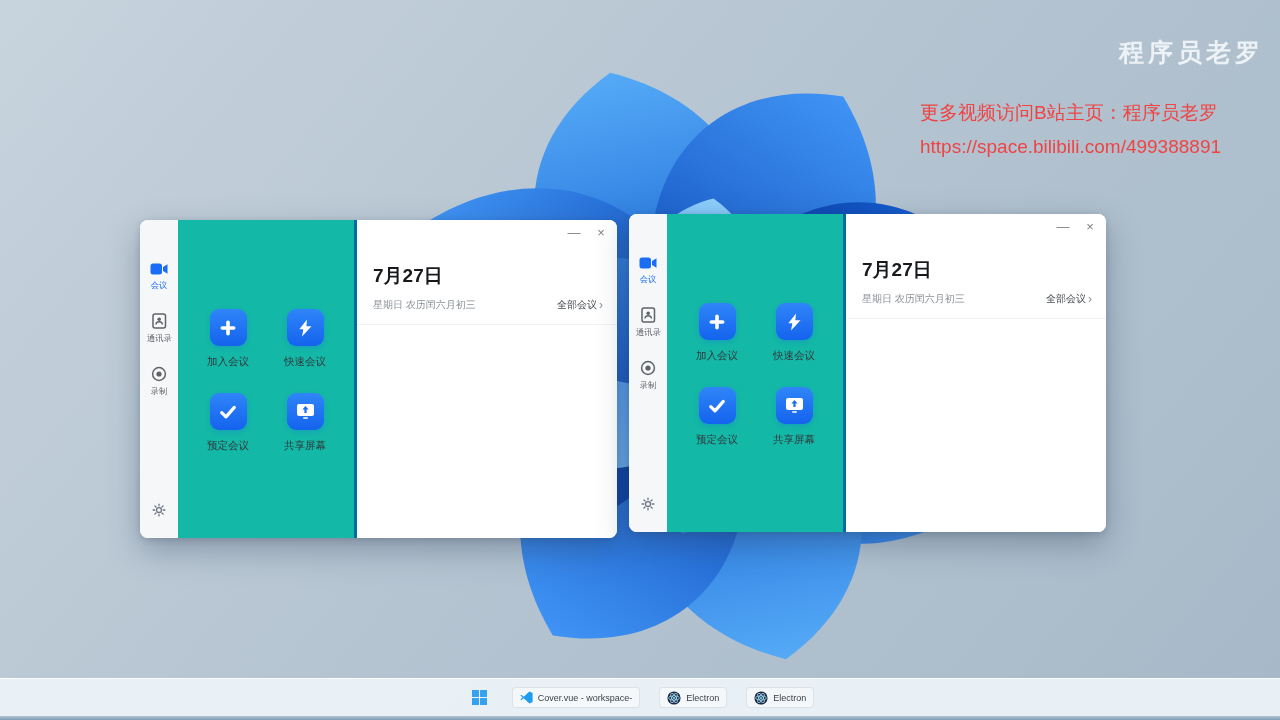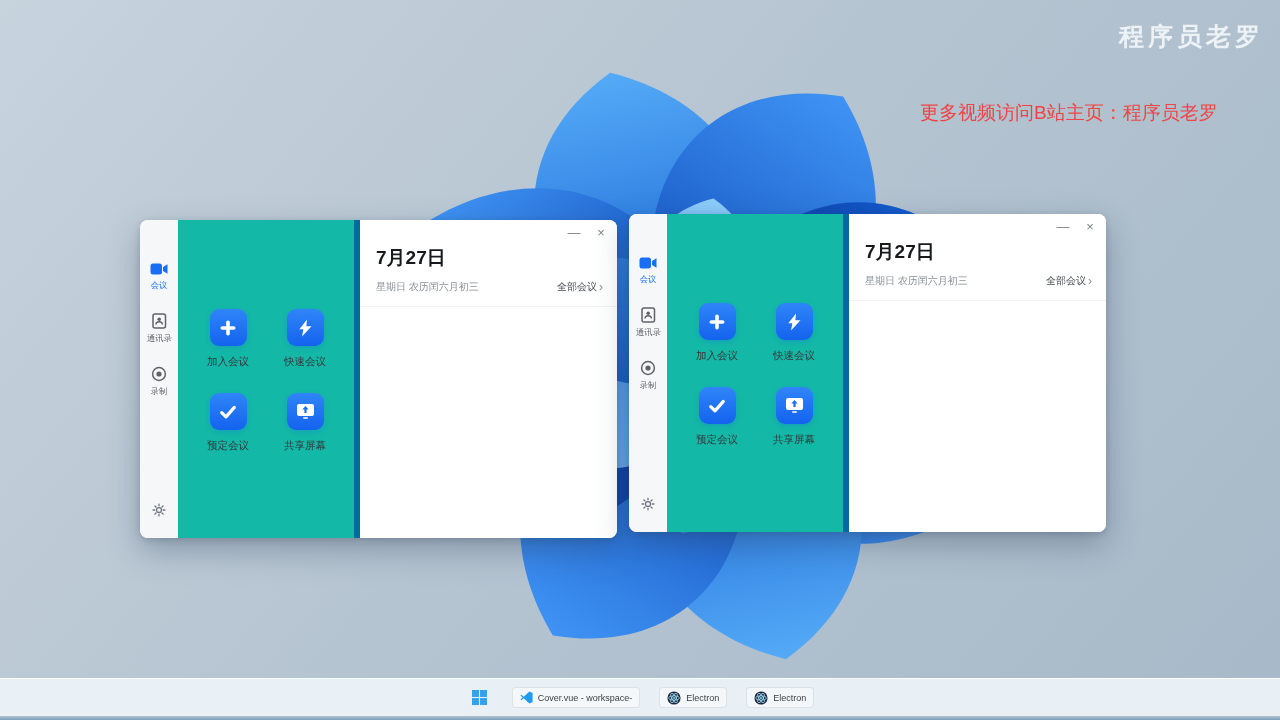--- a/index.html
+++ b/index.html
@@ -19,20 +19,21 @@
   .bloom { position: absolute; left: 248px; top: 36px; }
 
   
   .brand-row {
     position: absolute; top: 20px; right: 16px;
     display: flex; align-items: center; gap: 16px;
   }
   .channel-name {
     font-size: 25px; font-weight: 700; letter-spacing: 4px;
     color: rgba(240,244,248,0.95);
+    margin-top: 16px;
   }
   .promo {
     position: absolute; left: 920px; top: 96px;
     color: #ef4444; font-size: 19px; line-height: 34px;
   }
 
   
   .app-window {
     position: absolute; width: 477px; height: 318px;
     background: #ffffff; border-radius: 8px; overflow: hidden;
@@ -70,22 +71,22 @@
   .action { display: flex; flex-direction: column; align-items: center; cursor: pointer; height: 60px; }
   .tile {
     width: 37px; height: 37px; border-radius: 9px;
     background: linear-gradient(180deg, #2f85f8 0%, #1463ee 100%);
     display: flex; align-items: center; justify-content: center;
     box-shadow: 0 2px 5px rgba(20,99,238,.25);
   }
   .action-label { margin-top: 9px; font-size: 10.5px; color: #33373c; white-space: nowrap; }
 
   .schedule-panel {
-    flex: 1; background: #fff; border-left: 6px solid #0369a1;
-    padding-top: 25px; position: relative;
+    flex: 1; background: #fff; border-left: 3px solid #0369a1;
+    padding-top: 43px; position: relative;
   }
   .sched-head { padding: 0 14px 0 16px; }
   .sched-date { font-size: 19px; font-weight: 700; color: #17191c; }
   .sched-sub-row {
     margin-top: 9px; display: flex; justify-content: space-between; align-items: center;
   }
   .sched-subtitle { font-size: 10px; color: #8a9096; }
   .all-link { font-size: 10px; color: #4a4f55; display: flex; align-items: center; gap: 2px; cursor: pointer; }
   .all-link .chev { font-size: 12px; color: #8a9096; line-height: 10px; }
   .sched-divider { height: 1px; background: #f1f3f5; margin-top: 12px; }
@@ -160,20 +161,21 @@
     </g>
     <circle r="52" fill="url(#pgE)"></circle>
   </g>
 </svg>
 
 <div class="brand-row">
   <span class="channel-name">程序员老罗</span>
 </div>
 <div class="promo">
   <div>更多视频访问B站主页：程序员老罗</div>
+  <div>https://space.bilibili.com/499388891</div>
 </div>
 
 <div class="app-window win-a">
   <div class="win-controls">
     <span>—</span>
     <span>×</span>
   </div>
 
   <aside class="sidebar">
     <div class="side-item active">

